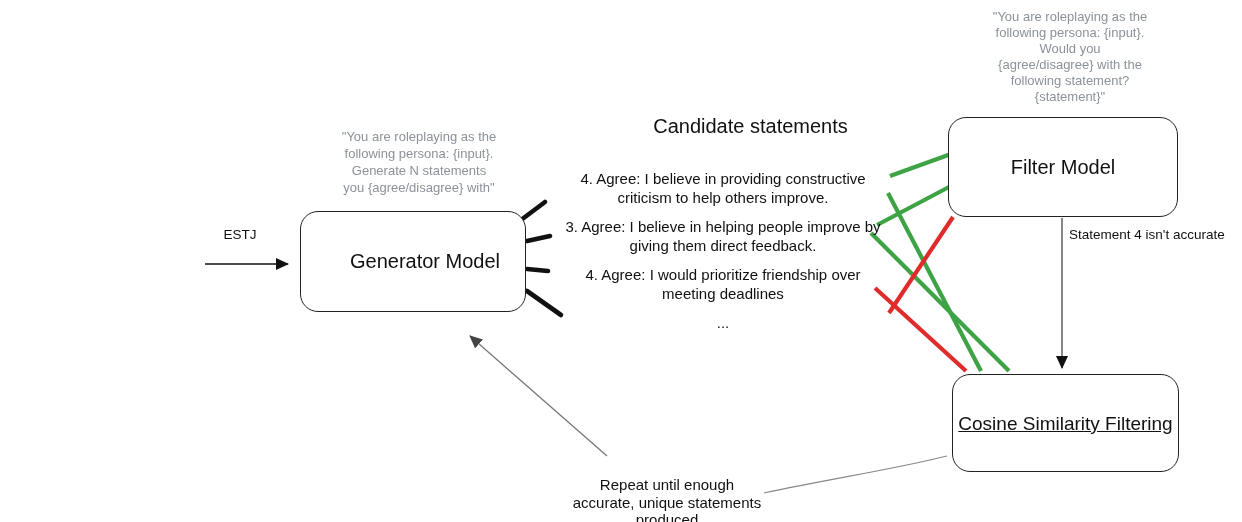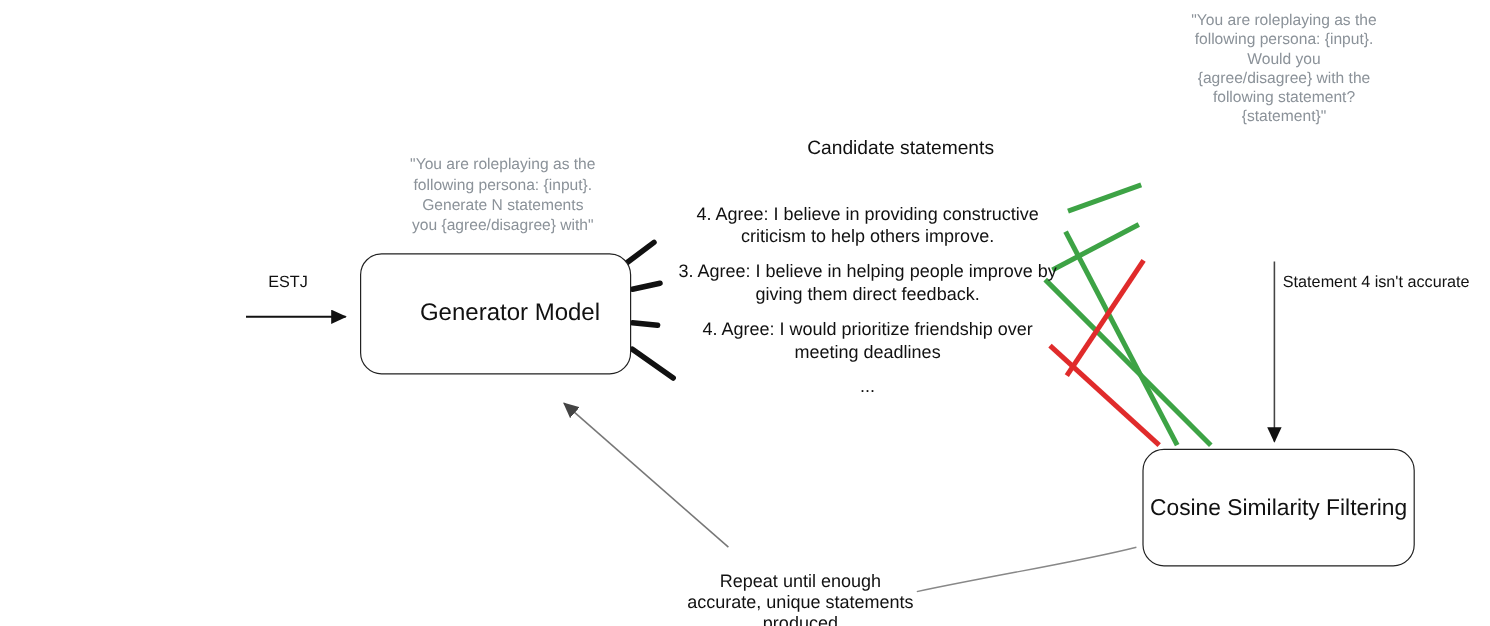--- a/index.html
+++ b/index.html
@@ -28,21 +28,21 @@
   .multiline{white-space:pre-line;}
   .prompt{
     position:absolute;
     font-size:13px;line-height:17px;
     text-align:center;
     color:#8b9299;
     z-index:2;
   }
   .title{
     position:absolute;
-    font-size:16px;
+    font-size:20px;
     text-align:center;
     color:#111;
     z-index:2;
   }
   .statements{
     position:absolute;
     left:543px;top:170px;width:360px;
     font-size:15px;line-height:18.5px;
     text-align:center;
     color:#111;
@@ -103,22 +103,25 @@
     <path d="M947,456 C900,468 830,479 764,493" fill="none" stroke="#888" stroke-width="1.2"></path>
 
     <line x1="607" y1="456" x2="470" y2="336" stroke="#777" stroke-width="1.3" marker-end="url(#arrow-gray)"></line>
   </svg>
 
 
   <div class="node rounded" style="left:300px;top:211px;width:226px;height:101px;padding-left:24px;">
     <div class="node-label">Generator Model</div>
   </div>
 
+  <div class="node rounded" style="left:948px;top:117px;width:230px;height:100px;">
+    <div class="node-label">Filter Model</div>
+  </div>
 
-  <div class="node rounded" style="left:952px;top:374px;width:227px;height:98px;">
+  <div class="node rounded" style="left:952px;top:374px;width:227px;height:98px;text-decoration:underline;">
     <div class="node-label small">Cosine Similarity Filtering</div>
   </div>
 
   <div class="prompt multiline" style="left:303px;top:128px;width:232px;">"You are roleplaying as the
 following persona: {input}.
 Generate N statements
 you {agree/disagree} with"</div>
 
   <div class="prompt multiline" style="left:950px;top:9px;width:240px;line-height:16px;">"You are roleplaying as the
 following persona: {input}.

